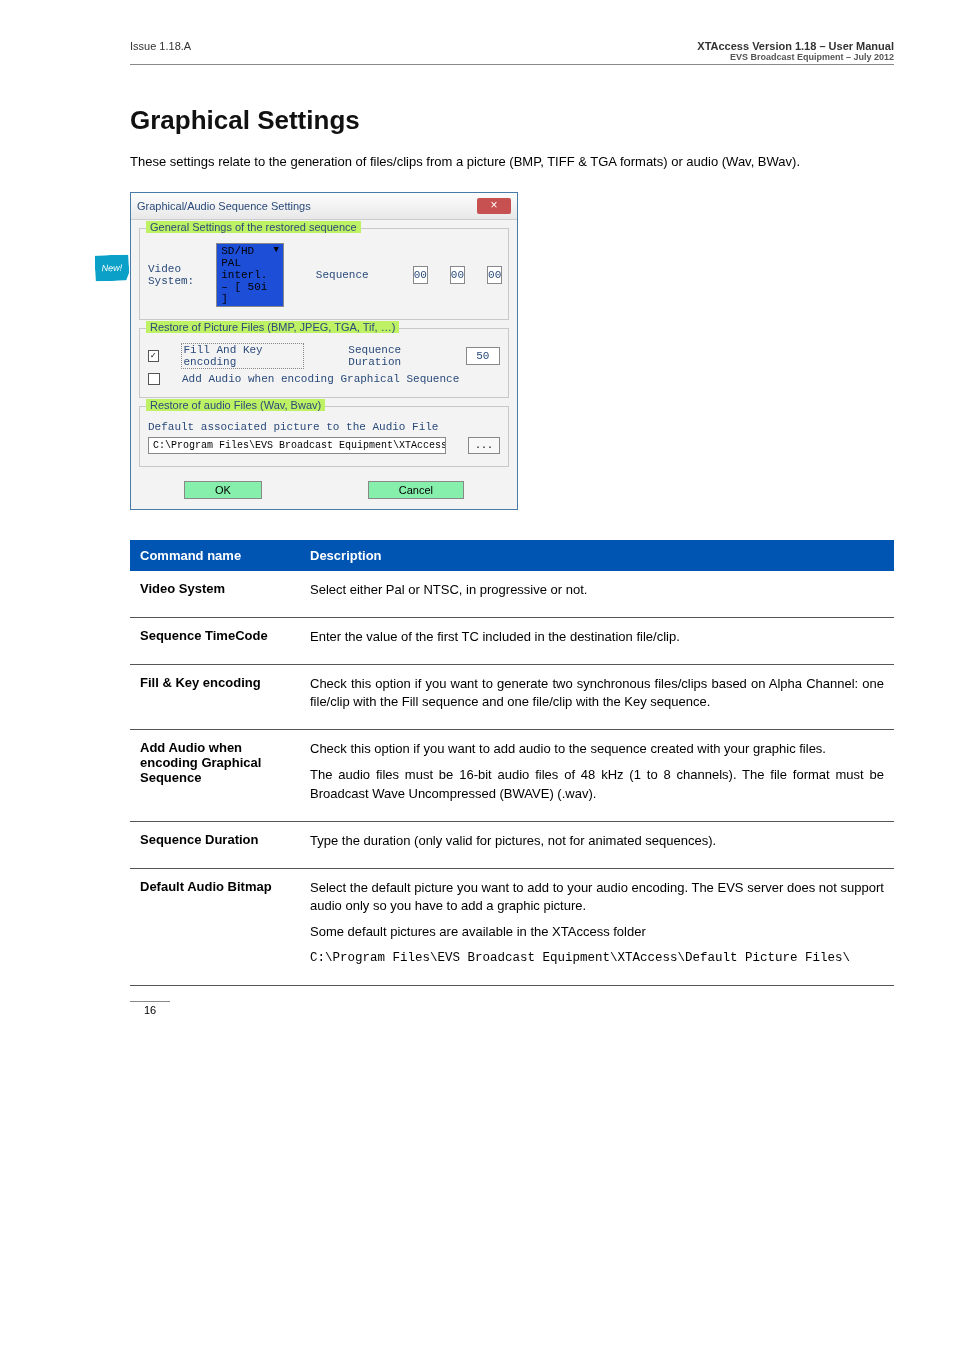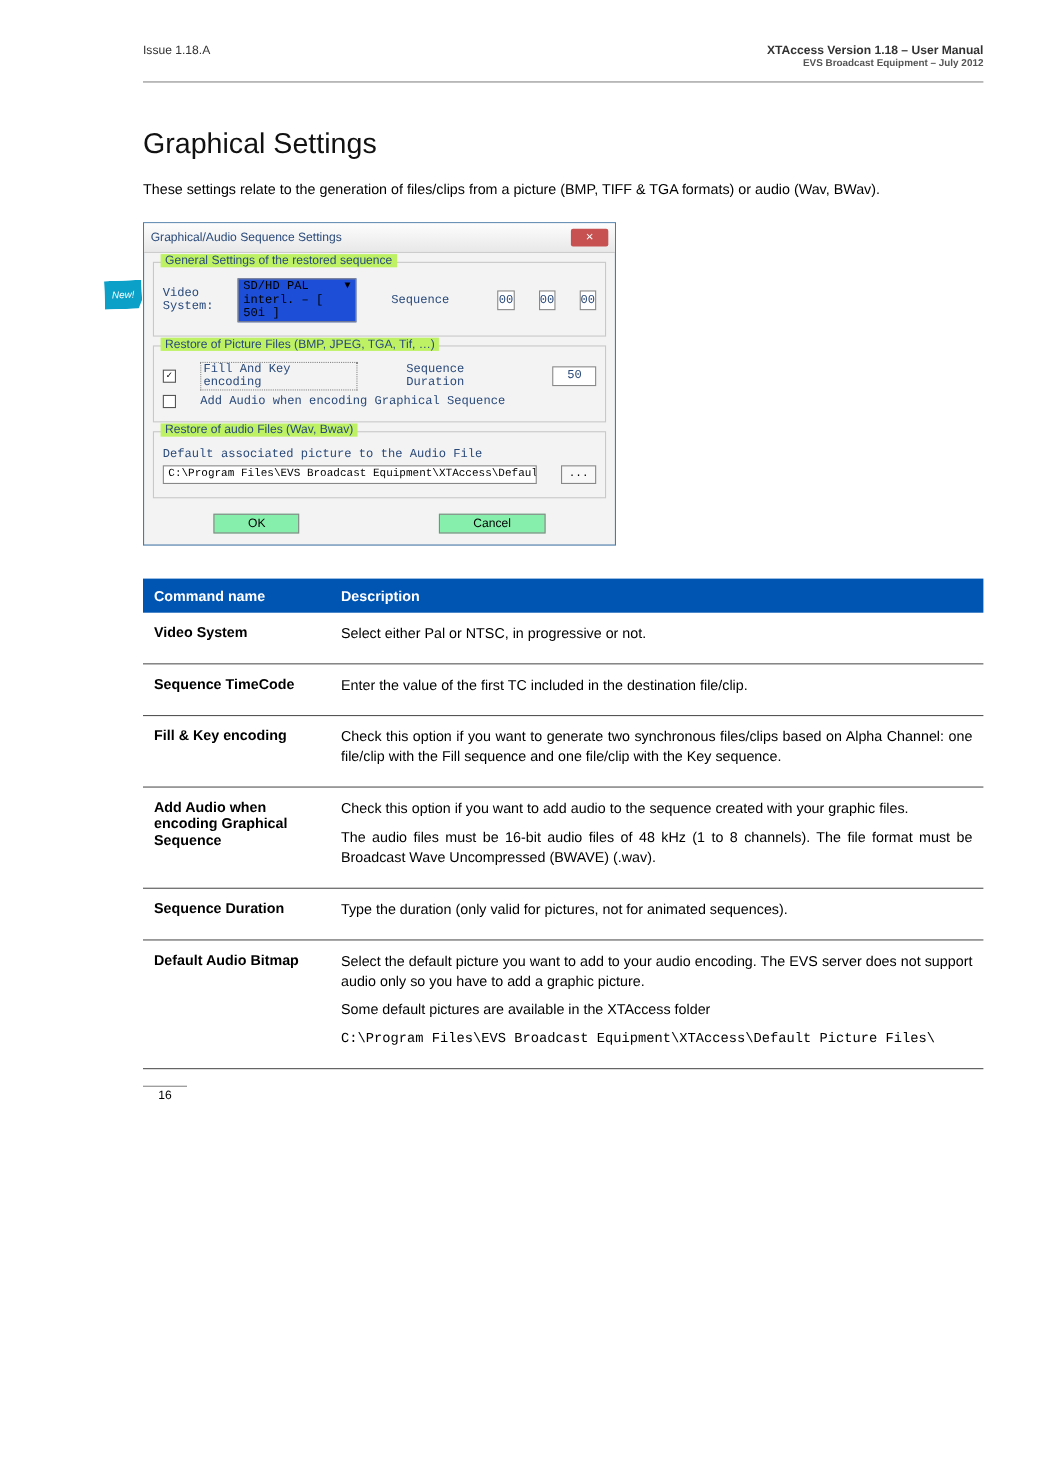--- a/index.html
+++ b/index.html
@@ -14,29 +14,29 @@
   .page {
     padding: 40px 60px 60px 130px;
     position: relative;
   }
   .header {
     display: flex;
     justify-content: space-between;
     font-size: 11px;
     color: #333;
     border-bottom: 1px solid #888;
-    padding-bottom: 12px;
+    padding-bottom: 2px;
     margin-bottom: 40px;
   }
   .header .right { text-align: right; font-weight: bold; }
   .header .small { font-size: 9px; color: #555; }
   .section-title {
     font-family: Arial, sans-serif;
     font-size: 26px;
-    font-weight: normal;
+    font-weight: bold;
     margin-bottom: 16px;
     color: #111;
   }
   .intro-text {
     font-size: 13px;
     line-height: 1.5;
     text-align: justify;
     margin-bottom: 20px;
   }
   .new-badge {
@@ -50,21 +50,21 @@
     font-size: 9px;
     font-style: italic;
     display: flex;
     align-items: center;
     justify-content: center;
     transform: rotate(-2deg);
     clip-path: polygon(0 0, 100% 0, 100% 70%, 90% 100%, 0 100%);
   }
   
   .dialog {
-    width: 430px;
+    width: 388px;
     border: 1px solid #4a7aa8;
     background: #f3f3f3;
     margin-bottom: 30px;
     font-family: Tahoma, Arial, sans-serif;
     font-size: 11px;
   }
   .dlg-titlebar {
     background: linear-gradient(#fdfdfd,#e8e8e8);
     border-bottom: 1px solid #ccc;
     padding: 5px 6px;

